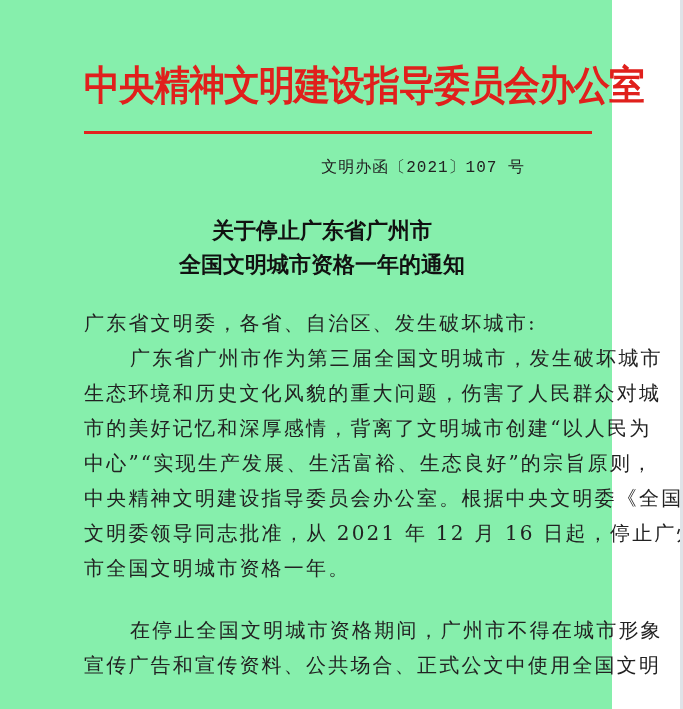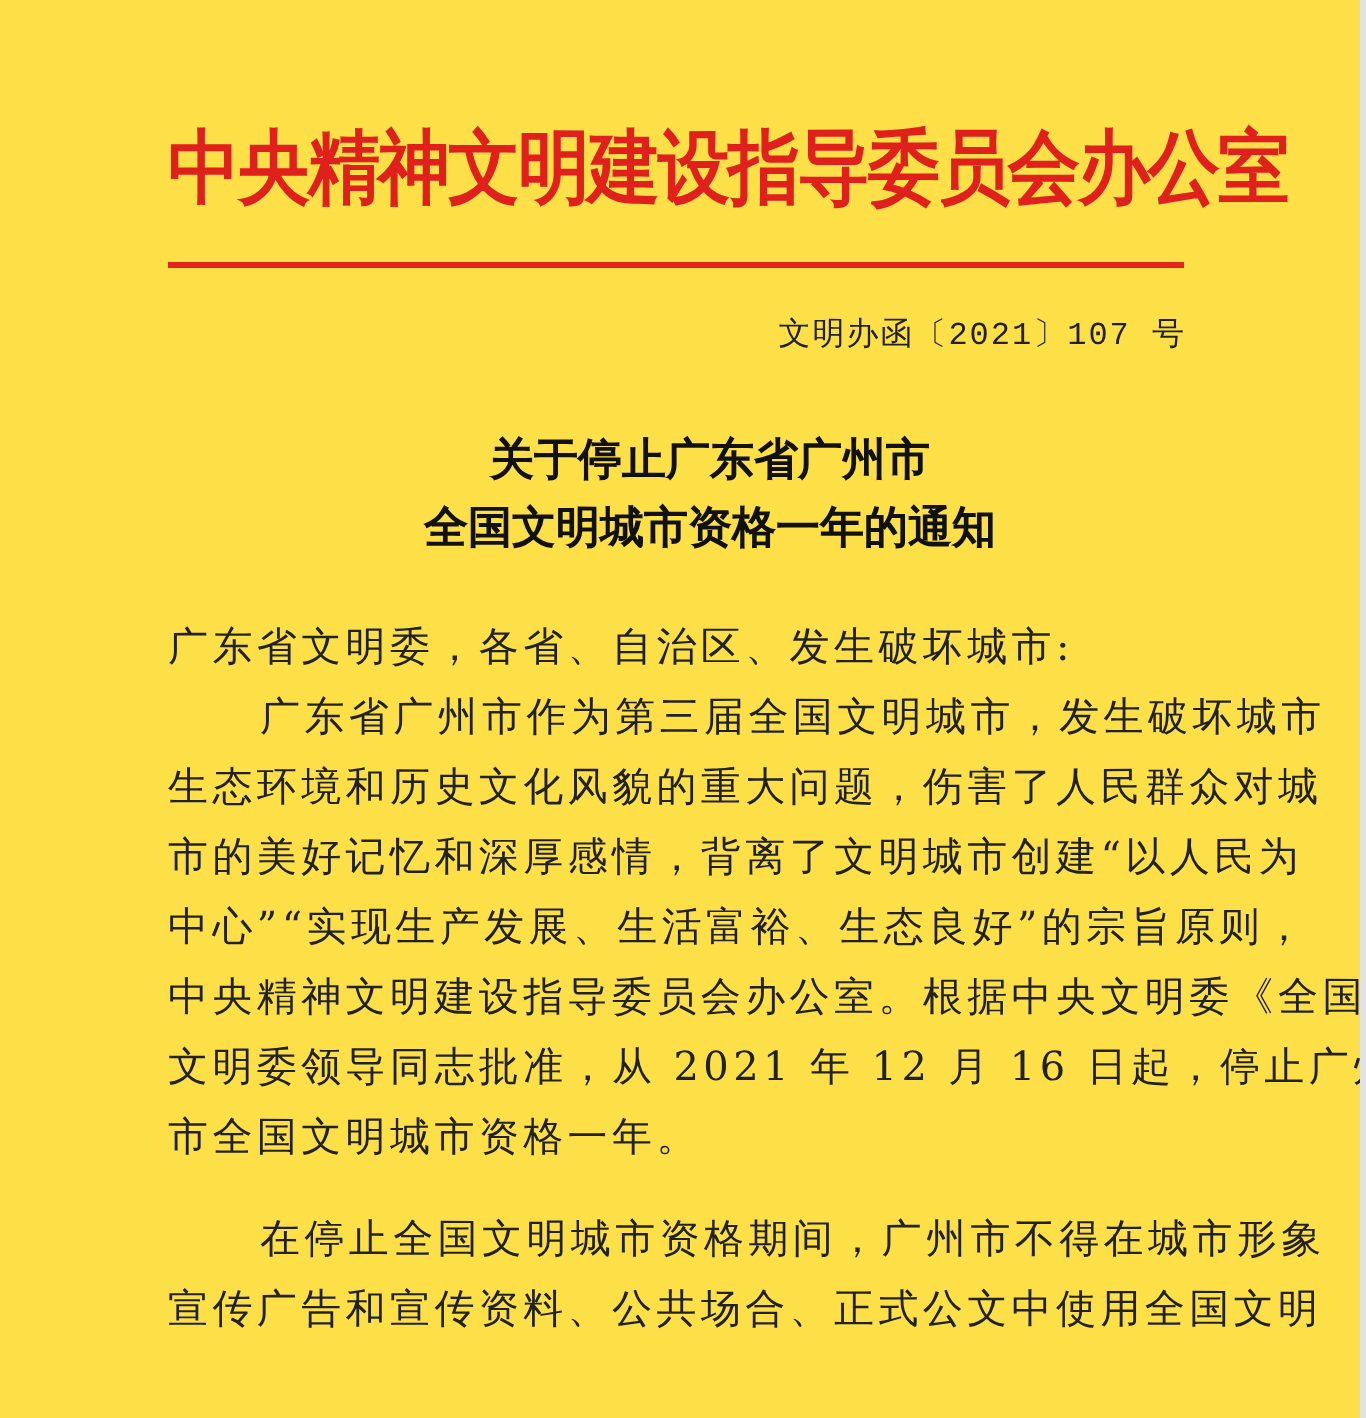--- a/index.html
+++ b/index.html
@@ -11,23 +11,23 @@
       width: 683px;
       height: 709px;
       position: relative;
       overflow: hidden;
       font-family: "DejaVu Serif", "Liberation Serif", serif;
       color: #1a1a1a;
     }
     .page {
       position: absolute;
       left: 0; top: 0;
-      width: 680px;
+      width: 612px;
       height: 709px;
-      background: #fde047;
+      background: #86efac;
     }
     .edge {
       position: absolute;
       right: 0; top: 0;
       width: 3px;
       height: 709px;
       background: #dfe3e8;
     }
     .header {
       position: absolute;
@@ -59,21 +59,21 @@
       top: 156px;
       font-size: 16px;
       line-height: 24px;
       color: #222;
       letter-spacing: 1px;
       white-space: nowrap;
       font-family: Liberation Mono, monospace;
     }
     .title {
       position: absolute;
-      left: 101px;
+      left: 68px;
       top: 214px;
       width: 508px;
       text-align: center;
       font-family: "DejaVu Sans", "Liberation Sans", sans-serif;
       font-weight: bold;
       font-size: 22px;
       line-height: 34px;
       color: #111;
       letter-spacing: 0px;
     }
@@ -86,21 +86,21 @@
       font-size: 20px;
       line-height: 35px;
       color: #222;
       letter-spacing: 2.2px;
     }
     .line {
       white-space: nowrap;
       height: 35px;
     }
     .indent { padding-left: 46px; }
-    .gap { margin-top: 16px; }
+    .gap { margin-top: 27px; }
   </style>
 </head>
 <body>
 
 <div class="page">
 
   <div class="header">中央精神文明建设指导委员会办公室</div>
 
   <div class="red-rule"></div>
 

